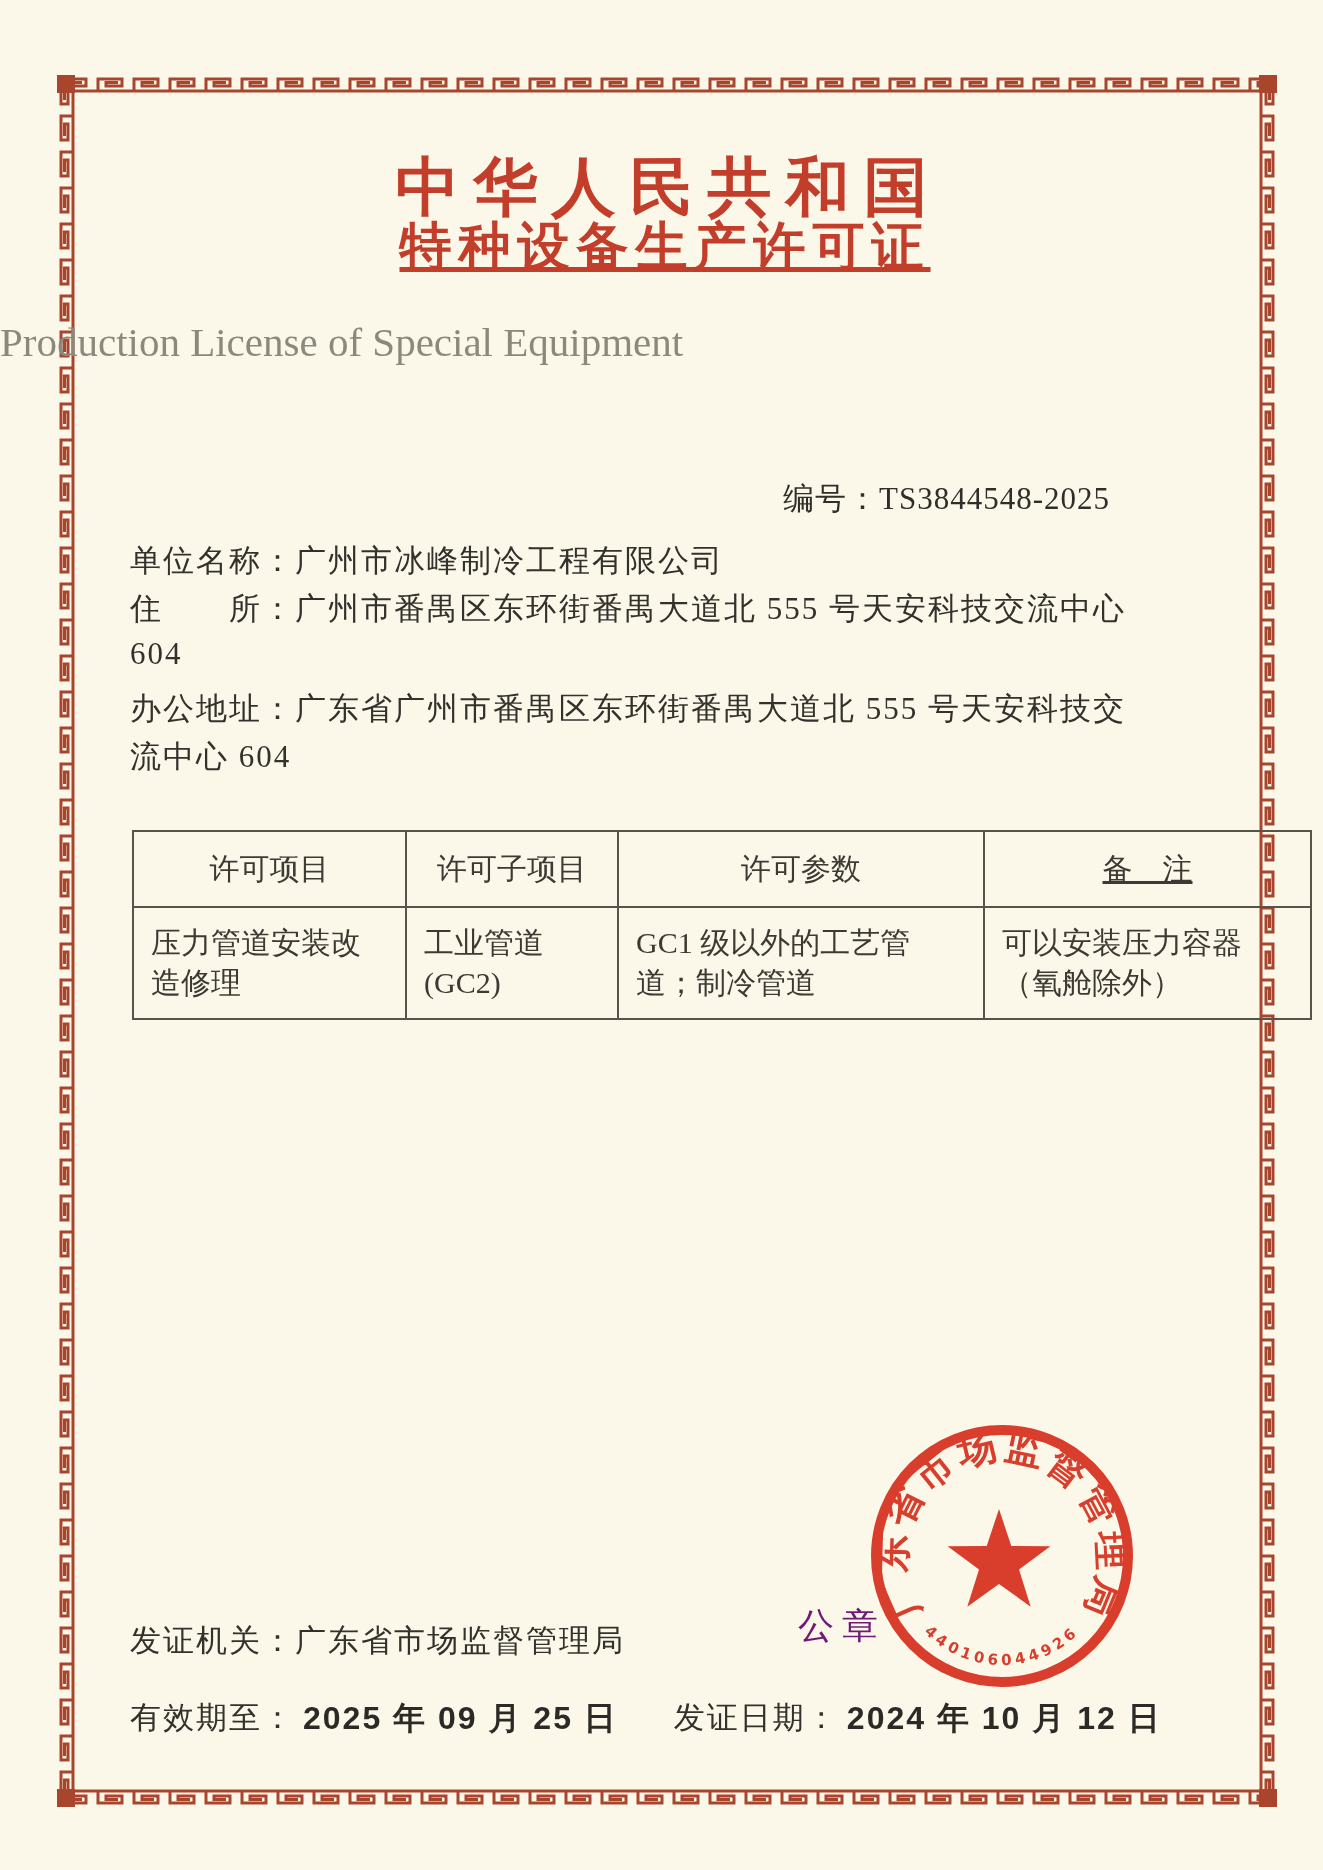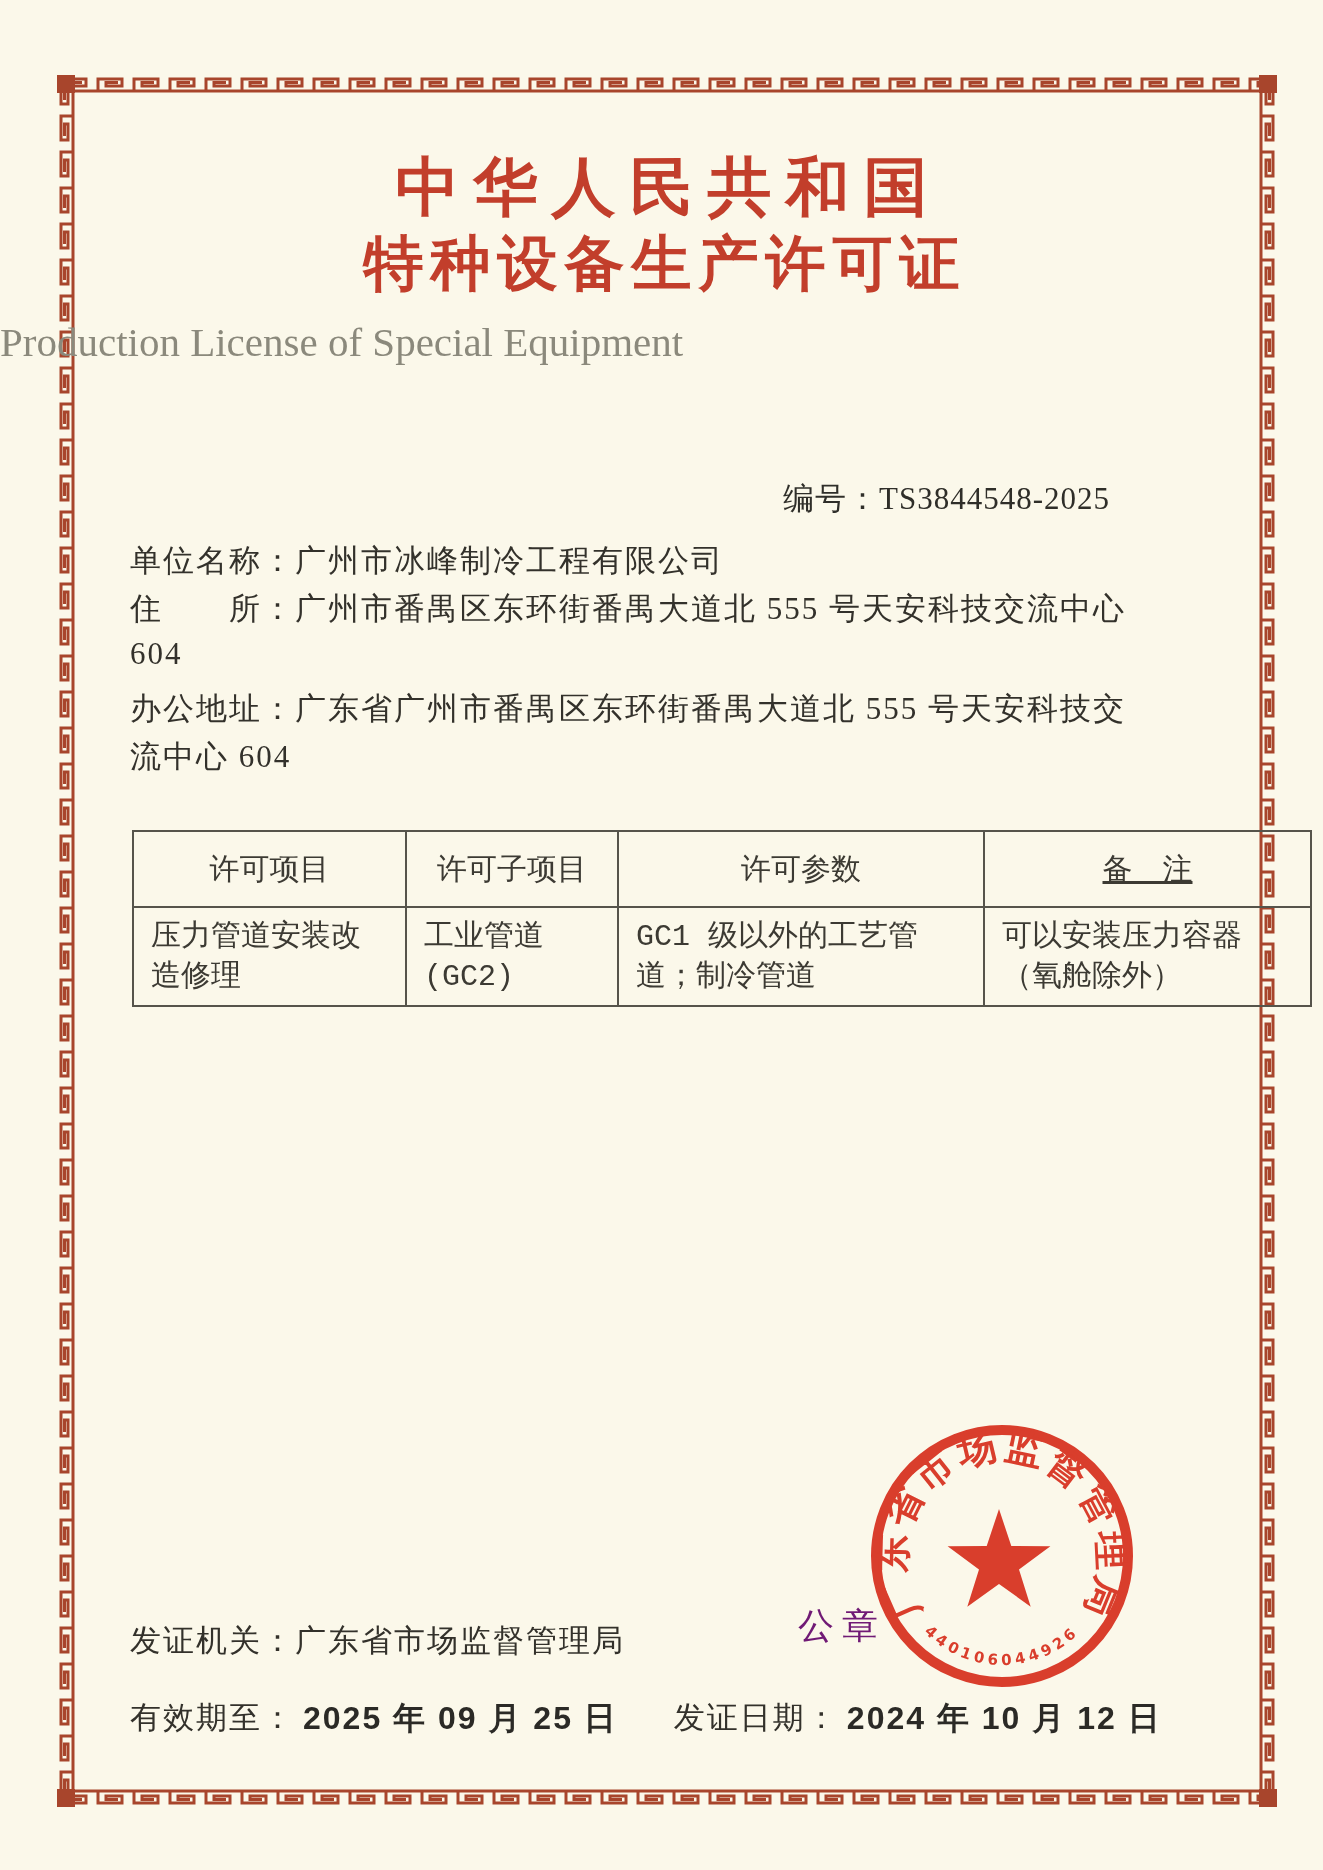--- a/index.html
+++ b/index.html
@@ -4,34 +4,34 @@
 <style>
   html,body{margin:0;padding:0;}
   body{width:1323px;height:1870px;background:#f4f0e0;font-family:"Liberation Serif","DejaVu Serif",serif;}
   .page{position:relative;width:1323px;height:1870px;background:#fbf8ea;overflow:hidden;}
   
   .border-strip{position:absolute;}
   .corner{position:absolute;width:18px;height:18px;background:#a8452c;}
   
   .title-cn{position:absolute;left:0;width:100%;text-align:center;color:#c23e2b;font-weight:700;}
   .title1{top:144px;font-size:64px;letter-spacing:14px;text-indent:14px;}
-  .title2{top:224px;font-size:60px;letter-spacing:7px;text-indent:7px;}
+  .title2{top:212px;font-size:52px;letter-spacing:7px;text-indent:7px;text-decoration:underline;}
   .title-en{position:absolute;left:0;width:100%;text-align:left;color:#8b897c;font-size:41px;}
   .en1{top:318px;}
   .en2{top:369px;}
   
   .license{position:absolute;top:478px;left:783px;font-size:31px;color:#2f2e29;letter-spacing:1px;}
   
   .info-line{position:absolute;left:130px;width:980px;font-size:31px;color:#33312b;letter-spacing:2px;white-space:nowrap;}
   .approval{position:absolute;left:203px;top:788px;font-size:31px;color:#33312b;letter-spacing:2px;}
   
   table.permit{position:absolute;left:132px;top:830px;border-collapse:collapse;table-layout:fixed;color:#3c3a33;}
   table.permit td,table.permit th{border:2px solid #56544b;font-weight:400;font-size:30px;vertical-align:middle;line-height:40px;padding:2px 17px;}
   .colw1{width:237px;}.colw2{width:176px;}.colw3{width:330px;}.colw4{width:291px;text-decoration:underline;}
-  tr.hdr{height:76px;} tr.bod{height:99px;font-family:Liberation Mono, monospace;}
+  tr.hdr{height:76px;} tr.bod{height:112px;}
   
   .issuer{position:absolute;left:130px;top:1620px;font-size:31px;color:#33312b;letter-spacing:2px;}
   .dates{position:absolute;left:130px;top:1697px;font-size:31px;color:#33312b;letter-spacing:2px;display:flex;align-items:flex-start;}
   .date-val{font-family:"Liberation Sans","DejaVu Sans",sans-serif;font-weight:700;font-size:32px;color:#2b2a26;letter-spacing:2px;margin-left:8px;}
   .date-gap{margin-left:56px;}
   
   .seal{position:absolute;left:860px;top:1414px;width:284px;height:284px;mix-blend-mode:multiply;opacity:.95;}
   .watermark{position:absolute;left:798px;top:1602px;font-size:36px;color:#701a75;letter-spacing:8px;}
 </style>
 </head>

